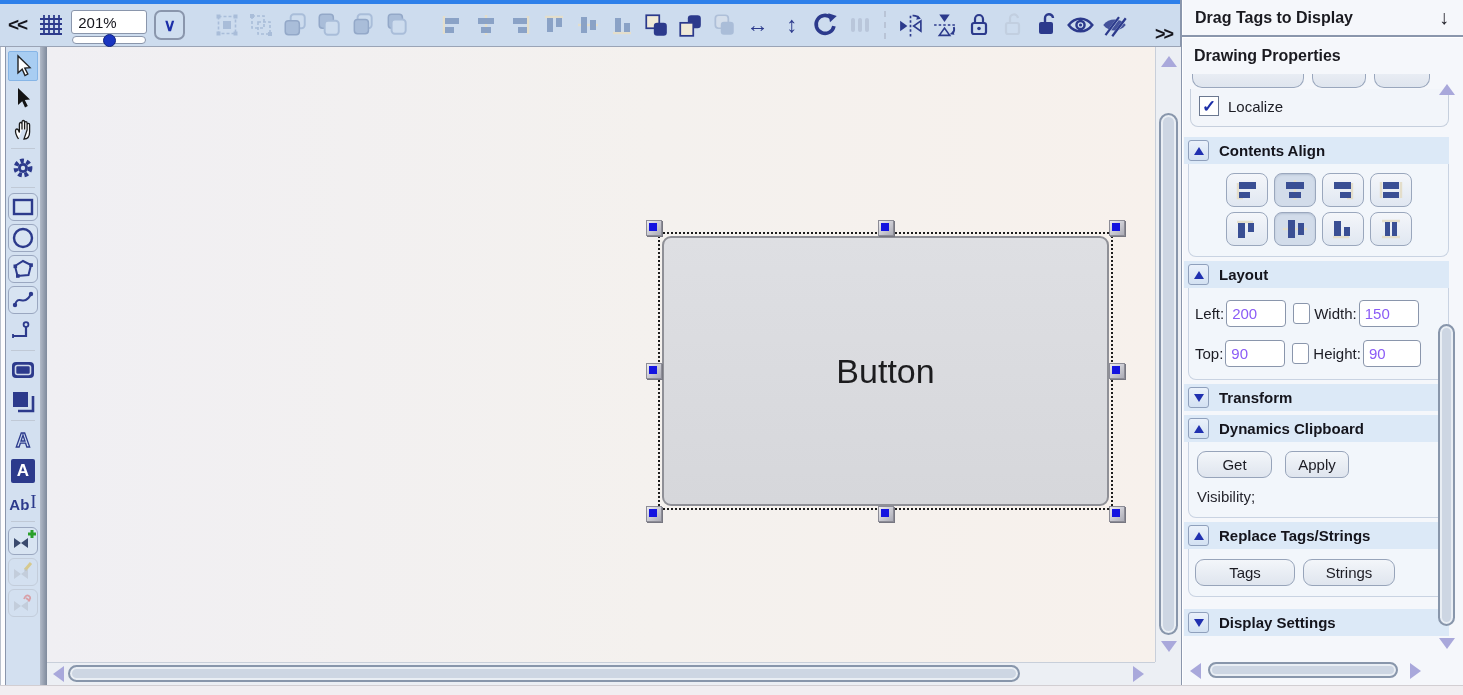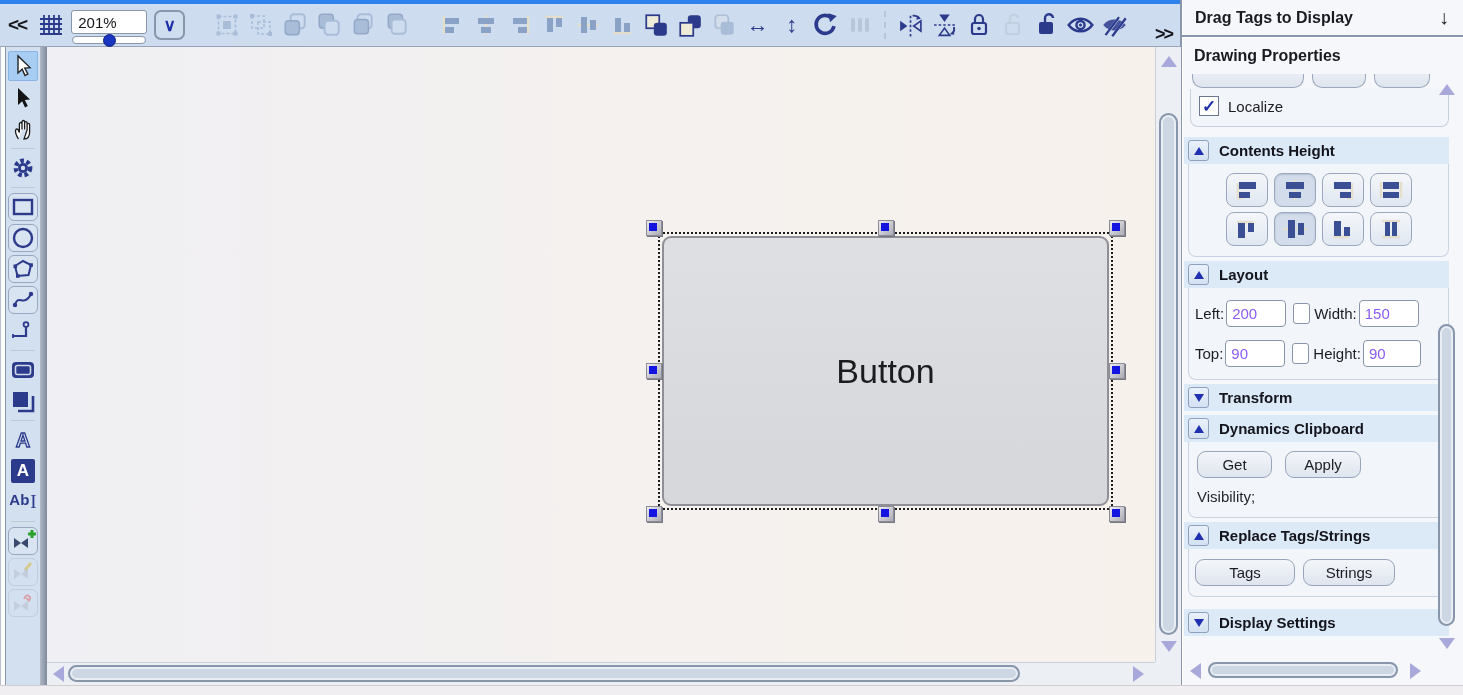--- a/index.html
+++ b/index.html
@@ -32,21 +32,21 @@
   .tool-col { width:34px; height:100%; background:#d3e0f0; display:flex; flex-direction:column; align-items:center; padding-top:4px; gap:3px; }
   .rail-sep { width:7px; height:100%; background:linear-gradient(90deg,#b2bac8,#7f8a9c); }
   .lt { width:30px; height:28px; display:flex; align-items:center; justify-content:center; flex:none; }
   .lt.boxed { border:1px solid #9aa7c0; border-radius:6px; background:#d8e4f2; }
   .lt.sel { background:#a8cdf2; border:1px solid #86b5e6; border-radius:2px; height:30px; }
   .lt.disbox { border:1px solid #c3cddb; border-radius:6px; }
   .ltdiv { width:24px; border-top:1px solid #c0c9d6; margin:2px 0; flex:none; }
   .glyphA { font-size:20px; font-weight:bold; color:transparent; -webkit-text-stroke:1.3px #2c3a8c; line-height:1; }
   .ablock { width:24px; height:24px; background:#2c3a8c; color:#fff; font-weight:bold; font-size:17px;
             display:flex; align-items:center; justify-content:center; border-radius:2px; }
-  .abI { font-size:15px; font-weight:bold; color:#2c3a8c; display:flex; align-items:flex-start; }
+  .abI { font-size:15px; font-weight:bold; color:#2c3a8c; display:flex; align-items:flex-end; }
   .abI .cur { font-family:"Liberation Serif",serif; font-size:19px; margin-left:1px; font-weight:normal; }
 
   
   .canvas { position:absolute; left:47px; top:47px; width:1108px; height:615px;
             background:linear-gradient(90deg,#f0eff3 0%,#f4f1ee 55%,#f7f1ec 100%); overflow:hidden; }
   .selection { position:absolute; left:611px; top:185px; width:455px; height:278px; border:2px dotted #1c1c1c; }
   .canvas-button { position:absolute; left:2px; top:2px; right:2px; bottom:2px;
                    background:linear-gradient(#dedfe3,#d6d7db); border:2px solid #8f9097; border-radius:9px;
                    display:flex; align-items:center; justify-content:center;
                    font-size:34px; color:#1c1c1e; }
@@ -100,21 +100,21 @@
   .lay-body { padding:12px 0 12px 6px; display:flex; flex-direction:column; gap:13px; }
   .lay-row { display:flex; align-items:center; }
   .lay-label { font-size:15px; color:#1c1c24; margin-right:2px; }
   .lay-input { width:60px; height:27px; border:1px solid #8a96ac; border-radius:4px; background:#fff;
                font-family:"Liberation Sans",sans-serif; font-size:15px; padding:0 5px; color:#8b5cf6; margin-right:7px; }
   .lay-box { width:17px; height:21px; border:1px solid #8a96ac; border-radius:3px; background:#fff; margin-right:4px; }
   .dyn-body { padding:9px 0 8px 4px; }
   .btn-row { display:flex; gap:13px; padding-left:4px; }
   .pbtn { border:1px solid #97a4ba; border-radius:9px; background:linear-gradient(#f3f6fa,#dfe5ee);
           font-family:"Liberation Sans",sans-serif; font-size:15px; color:#1c1c24; height:27px; }
-  .pbtn.get { width:75px; } .pbtn.apply { width:76px; }
+  .pbtn.get { width:75px; } .pbtn.apply { width:64px;border-radius:7px; }
   .pbtn.tags { width:100px; margin-left:2px; } .pbtn.strings { width:92px; }
   .dyn-text { font-size:15px; color:#26262e; line-height:24px; padding:7px 2px 0 4px; }
   .rep-body { padding:10px 0 10px 4px; display:flex; gap:8px; }
   .panel-hscroll { position:absolute; left:6px; bottom:4px; width:248px; height:20px; }
   .panel-vscroll { position:absolute; right:6px; top:80px; width:20px; bottom:26px; }
 
   .statusbar { position:absolute; left:0; top:685px; width:1463px; height:10px; background:#f1eef1; border-top:1px solid #d2ced2; }
 </style>
 </head>
 <body>
@@ -477,21 +477,21 @@
       <div class="chk-row">
         <div class="chk">✓</div>
         <span class="chk-label">Localize</span>
       </div>
     </div>
 
     <div class="sec-head mt10">
       <div class="col-btn">
           <div class="ctri-up"></div>
         </div>
-      <span class="sec-title">Contents Height</span>
+      <span class="sec-title">Contents Align</span>
     </div>
     <div class="sec-body ca-body">
       <div class="ca-row">
         <div class="ca-btn">
           <svg width="28" height="22" viewBox="0 0 28 22">
               <path d="M5 4 v15 h5" stroke="#e4decb" stroke-width="2.4" fill="none"></path>
               <rect x="6" y="3" width="17" height="7" fill="#3a4f94"></rect>
               <rect x="6" y="13" width="11" height="6" fill="#3a4f94"></rect>
             </svg>
         </div>

